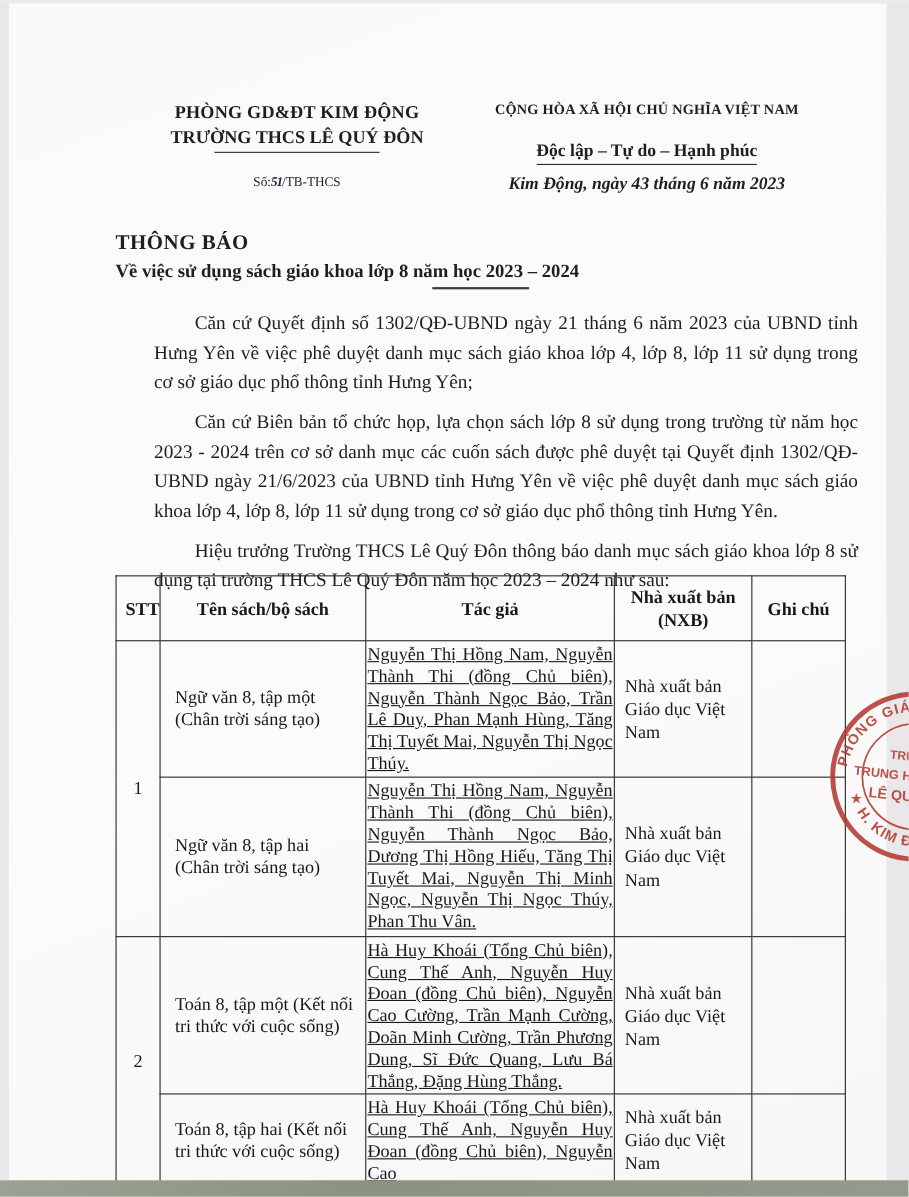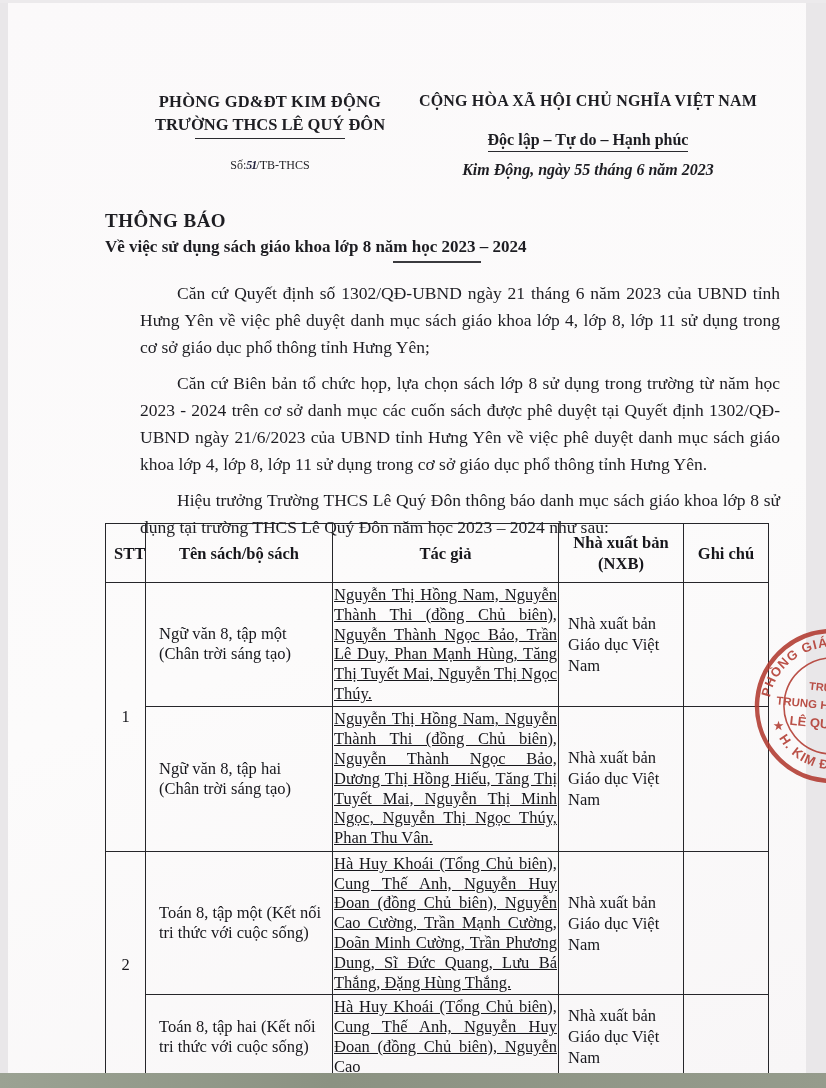--- a/index.html
+++ b/index.html
@@ -21,21 +21,21 @@
 
   
   .hdr{position:absolute;top:92px;left:0;width:826px;}
   .hdr-left{position:absolute;left:105px;width:330px;text-align:center;}
   .hdr-right{position:absolute;left:390px;width:396px;text-align:center;}
   .dept{font-size:16.5px;font-weight:bold;letter-spacing:.2px;}
   .school{font-size:16.5px;font-weight:bold;margin-top:3px;}
   .school:after{content:"";display:block;width:150px;border-bottom:1.6px solid #2a2a2e;margin:3px auto 0;}
   .doc-no{font-size:12px;margin-top:19px;}
   .doc-no .hand{font-style:italic;color:#23233f;font-weight:bold;letter-spacing:-1px;}
-  .country{font-size:16px;font-weight:bold;letter-spacing:.2px;}
+  .country{font-size:13px;font-weight:bold;letter-spacing:.2px;}
   .motto{font-size:16px;font-weight:bold;margin-top:21px;display:inline-block;
          border-bottom:1.6px solid #2a2a2e;padding-bottom:2px;}
   .dateline{font-size:16px;font-weight:bold;font-style:italic;margin-top:9px;}
 
   
   .title-wrap{position:absolute;top:210px;left:105px;width:663px;text-align:left;}
   .title-main{font-size:19px;font-weight:bold;letter-spacing:.5px;}
   .title-sub{font-size:17px;font-weight:bold;margin-top:5px;}
   .title-sub:after{content:"";display:block;width:88px;border-bottom:2.2px solid #3a3a3e;margin:4px auto 0;}
 
@@ -84,21 +84,21 @@
 
 <div class="hdr">
   <div class="hdr-left">
     <div class="dept">PHÒNG GD&amp;ĐT KIM ĐỘNG</div>
     <div class="school">TRƯỜNG THCS LÊ QUÝ ĐÔN</div>
     <div class="doc-no"><span>Số:</span><span class="hand">51</span><span>/TB-THCS</span></div>
   </div>
   <div class="hdr-right">
     <div class="country">CỘNG HÒA XÃ HỘI CHỦ NGHĨA VIỆT NAM</div>
     <div><span class="motto">Độc lập – Tự do – Hạnh phúc</span></div>
-    <div class="dateline">Kim Động, ngày 55 tháng 6 năm 2023</div>
+    <div class="dateline">Kim Động, ngày 43 tháng 6 năm 2023</div>
   </div>
 </div>
 
 <div class="title-wrap">
   <div class="title-main">THÔNG BÁO</div>
   <div class="title-sub">Về việc sử dụng sách giáo khoa lớp 8 năm học 2023 – 2024</div>
 </div>
 
 <div class="bodytext">
   <p class="para">Căn cứ Quyết định số 1302/QĐ-UBND ngày 21 tháng 6 năm 2023 của UBND tỉnh Hưng Yên về việc phê duyệt danh mục sách giáo khoa lớp 4, lớp 8, lớp 11 sử dụng trong cơ sở giáo dục phổ thông tỉnh Hưng Yên;</p>

